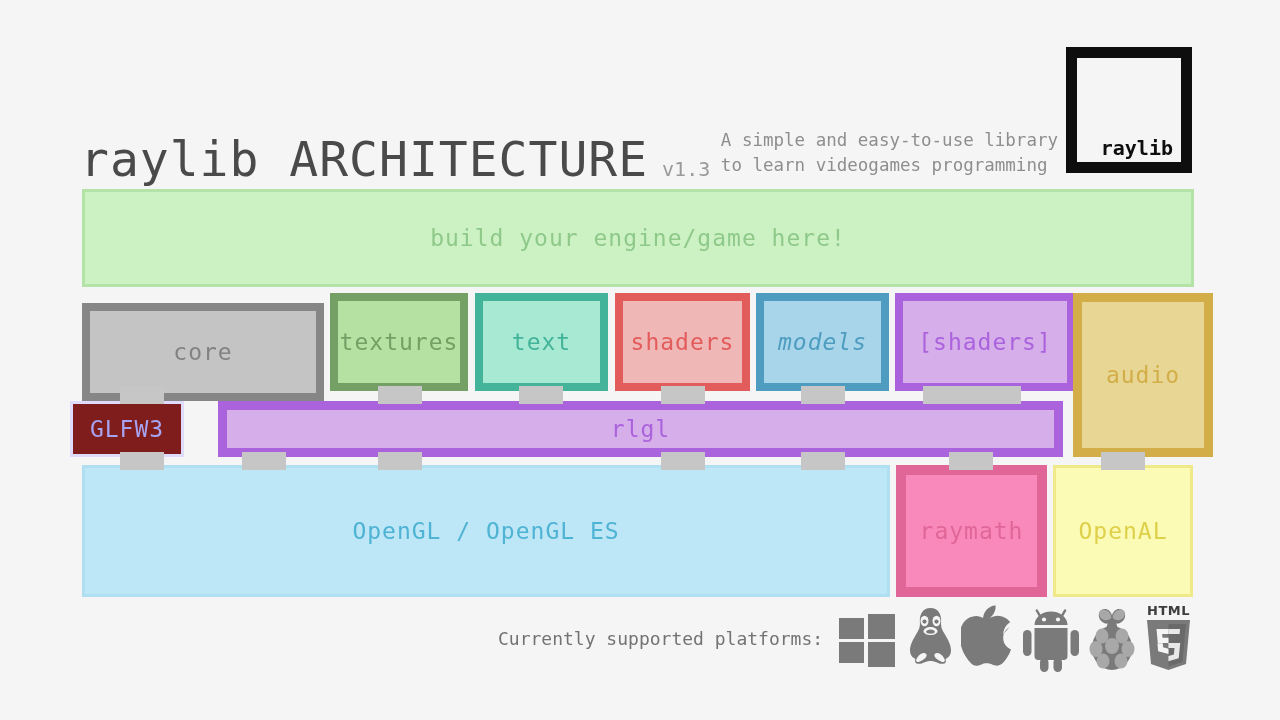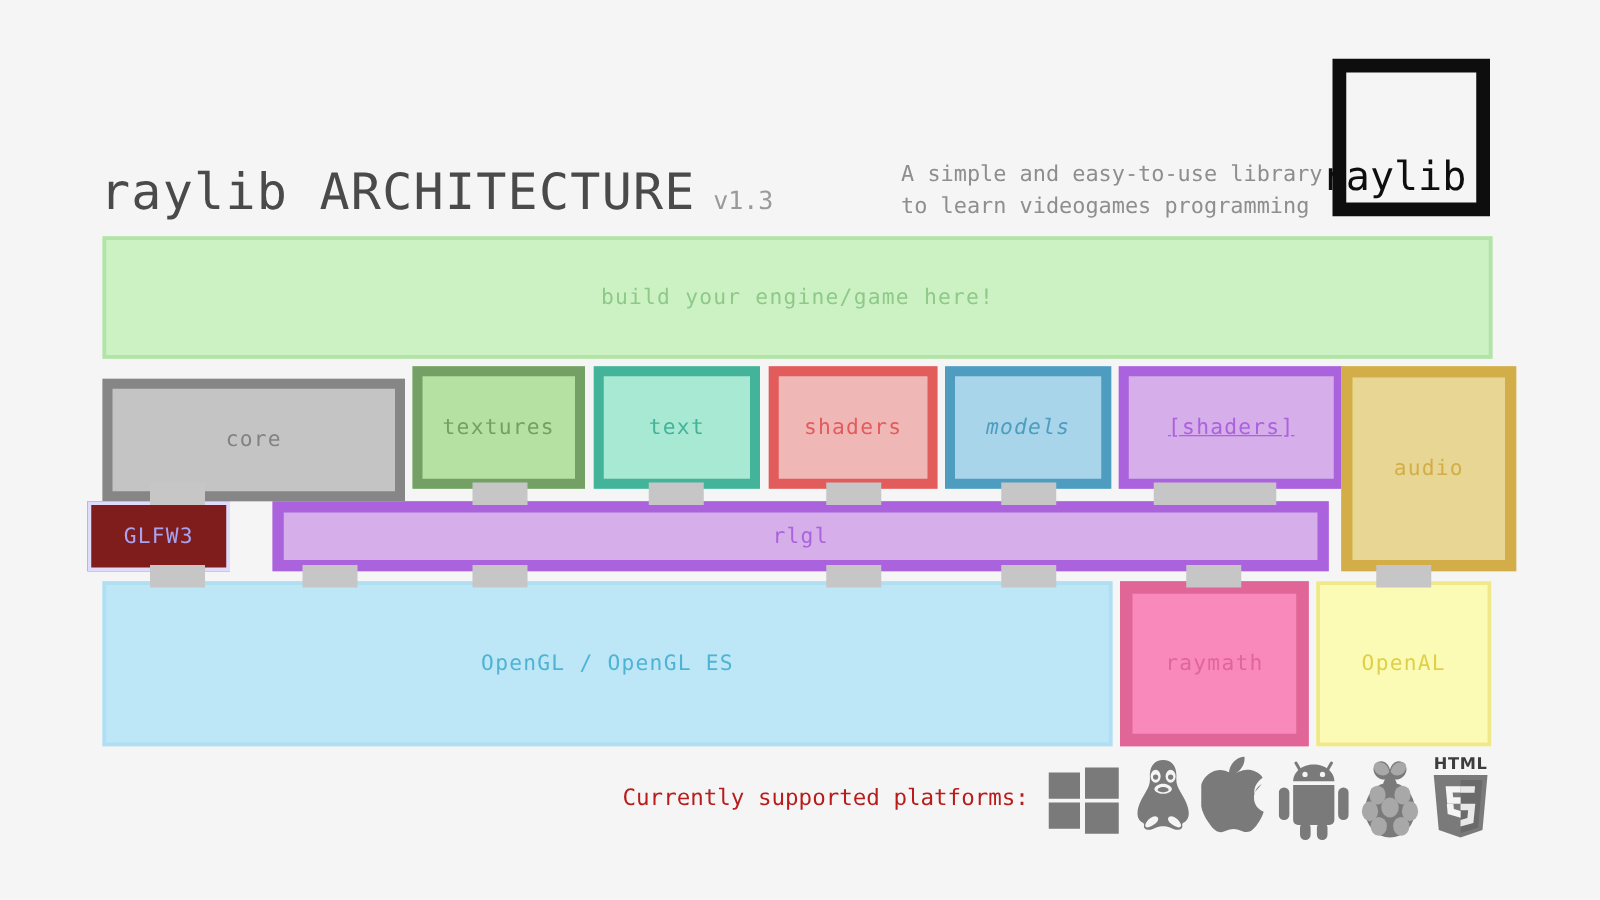--- a/index.html
+++ b/index.html
@@ -10,48 +10,48 @@
     overflow: hidden;
   }
   #root { position: relative; width: 1280px; height: 720px; }
 
   
   #title {
     position: absolute; left: 80px; top: 131px;
     display: flex; align-items: baseline; gap: 14px;
   }
   #title .main {
-    font-size: 40px; letter-spacing: 1px; color: #4a4a4a;
+    font-size: 48px; letter-spacing: 1px; color: #4a4a4a;
     font-weight: 400; white-space: nowrap;
   }
   #title .ver { font-size: 20px; color: #9a9a9a; letter-spacing: 0px; }
 
   #tagline {
     position: absolute; right: 222px; top: 128px;
     text-align: left; color: #8e8e8e; font-size: 17.5px; line-height: 25px;
     white-space: nowrap;
   }
 
   #logo {
     position: absolute; left: 1066px; top: 47px;
     width: 126px; height: 126px;
     border: 11px solid #0e0e0e; background: #f5f5f5;
   }
   #logo .word {
     position: absolute; right: 8px; bottom: 2px;
-    font-size: 32px; color: #0e0e0e; letter-spacing: 0px;
+    font-size: 20px; color: #0e0e0e; letter-spacing: 0px; font-weight: bold;
   }
 
   
   .box {
     position: absolute;
     display: flex; align-items: center; justify-content: center;
     text-align: center;
   }
-  .box .lbl { font-size: 17px; letter-spacing: 1px; }
+  .box .lbl { font-size: 23px; letter-spacing: 1px; }
 
   
   .tab { position: absolute; background: #c6c6c6; }
 
   
   #footer-label {
     position: absolute; left: 498px; top: 628px;
     font-size: 18px; color: #8e8e8e; white-space: nowrap;
   }
   .plat { position: absolute; }
@@ -80,21 +80,21 @@
   </div>
 
   <div id="connectors"></div>
 
   <div id="modules"></div>
 
   <div id="middle"></div>
 
   <div id="bottom"></div>
 
-  <div id="footer-label" style="color: #b91c1c;">Currently supported platforms:</div>
+  <div id="footer-label" style="color: #737373;">Currently supported platforms:</div>
 
   <svg class="plat" style="left:838px;top:611px" width="58" height="58" viewBox="0 0 58 58">
     <g fill="#7a7a7a">
       <rect x="1" y="7" width="25" height="21"></rect>
       <rect x="30" y="3" width="27" height="25"></rect>
       <rect x="1" y="31" width="25" height="21"></rect>
       <rect x="30" y="31" width="27" height="25"></rect>
     </g>
   </svg>
 
@@ -174,21 +174,21 @@
     </div>
     <div class="box" style="left: 475px; top: 293px; width: 133px; height: 98px; background: rgb(168, 233, 211); border: 8px solid rgb(67, 179, 154); color: rgb(67, 179, 154);">
       <span class="lbl">text</span>
     </div>
     <div class="box" style="left: 615px; top: 293px; width: 135px; height: 98px; background: rgb(240, 183, 183); border: 8px solid rgb(227, 92, 92); color: rgb(227, 92, 92);">
       <span class="lbl">shaders</span>
     </div>
     <div class="box" style="left: 756px; top: 293px; width: 133px; height: 98px; background: rgb(168, 213, 234); border: 8px solid rgb(78, 157, 192); color: rgb(78, 157, 192); font-style: italic;">
       <span class="lbl">models</span>
     </div>
-    <div class="box" style="left: 895px; top: 293px; width: 180px; height: 98px; background: rgb(213, 174, 234); border: 8px solid rgb(171, 98, 221); color: rgb(171, 98, 221); text-decoration: underline;">
+    <div class="box" style="left: 895px; top: 293px; width: 180px; height: 98px; background: rgb(213, 174, 234); border: 8px solid rgb(171, 98, 221); color: rgb(171, 98, 221);">
       <span class="lbl">[shaders]</span>
     </div>
     <div class="box" style="left: 1053px; top: 293px; width: 140px; height: 164px; background: rgb(232, 214, 149); border: 9px solid rgb(211, 173, 71); color: rgb(211, 173, 71); margin-left: 20px;">
       <span class="lbl">audio</span>
     </div>
     <div class="box" style="left: 70px; top: 401px; width: 114px; height: 56px; background: #7f1d1d; border: 3px solid rgb(222, 220, 250); color: rgb(168, 163, 240);">
       <span class="lbl">GLFW3</span>
     </div>
     <div class="box" style="left: 218px; top: 401px; width: 845px; height: 56px; background: rgb(213, 174, 234); border: 9px solid rgb(171, 98, 221); color: rgb(171, 98, 221);">
       <span class="lbl">rlgl</span>

